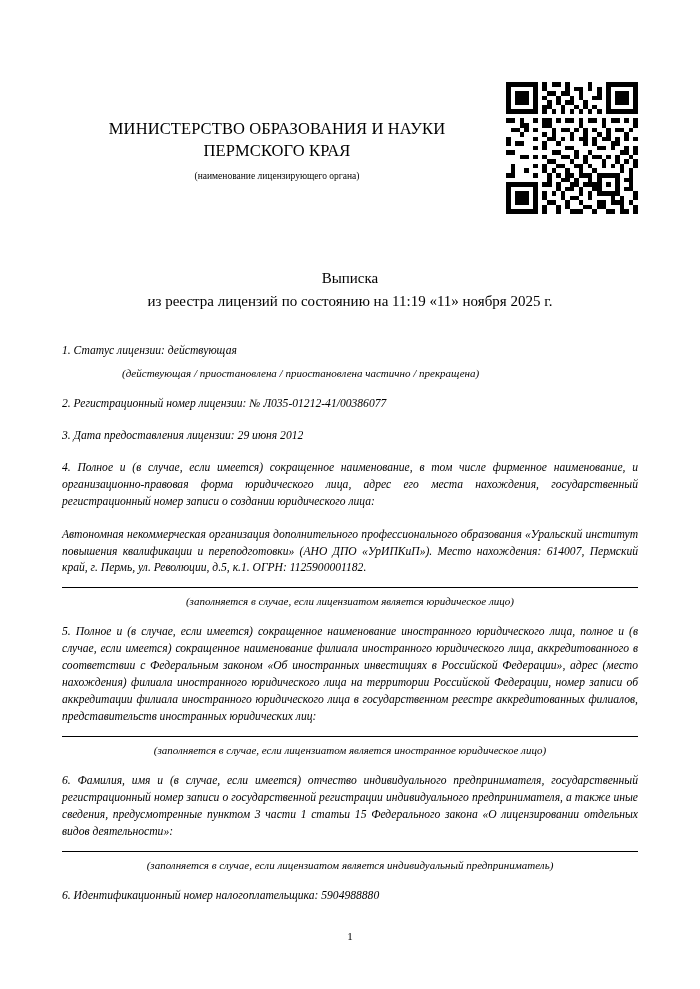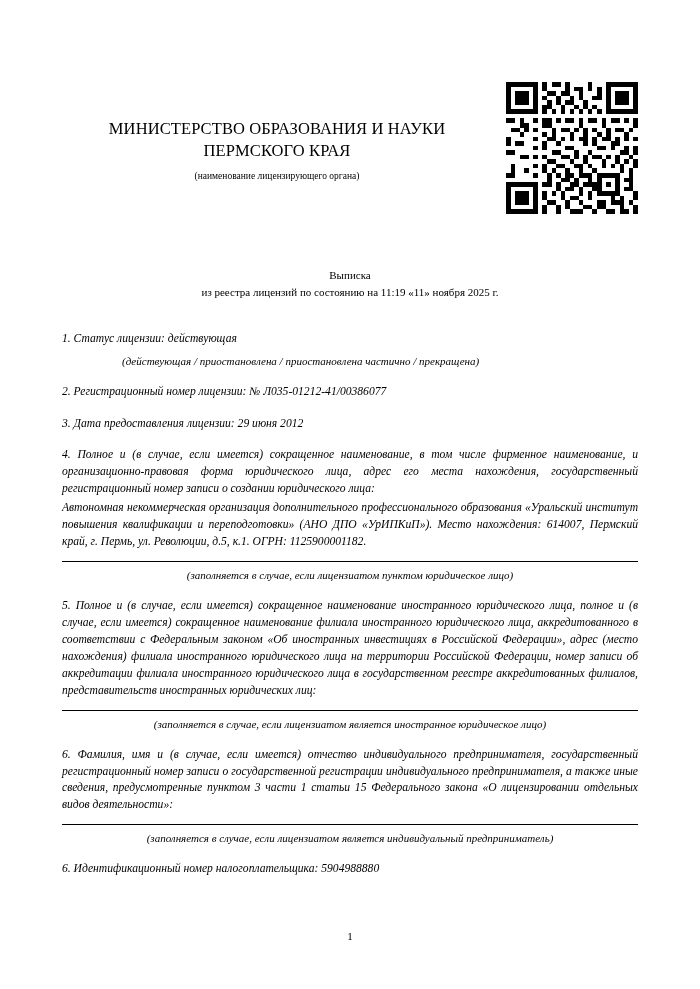--- a/index.html
+++ b/index.html
@@ -48,21 +48,21 @@
   }
   .header .sub {
     font-size: 9.5px;
     margin-top: 9px;
   }
 
   
   .doc-title {
     margin-top: 86px;
     text-align: center;
-    font-size: 11px;
+    font-size: 15px;
     line-height: 1.55;
   }
   .doc-title .l2 { display: block; }
 
   
   .body-area {
     margin-top: 30px;
     font-size: 11.6px;
     line-height: 1.46;
     font-style: italic;
@@ -76,21 +76,21 @@
   .note {
     text-align: center;
     font-size: 11px;
     margin-top: 5px;
   }
   .note.indent { margin-left: 60px; text-align: left; }
   .blockline {
     border-top: 1px solid #000;
     margin-top: 10px;
   }
-  .para-tight { margin-top: 2px; }
+  .para-tight { margin-top: 16px; }
 
   
   .page-number {
     position: absolute;
     left: 0;
     right: 0;
     bottom: 47px;
     text-align: center;
     font-size: 11px;
   }
@@ -312,21 +312,21 @@
     </div>
 
     <div class="item">
       <div>3. Дата предоставления лицензии: 29 июня 2012</div>
     </div>
 
     <div class="item">
       <div>4. Полное и (в случае, если имеется) сокращенное наименование, в том числе фирменное наименование, и организационно-правовая форма юридического лица, адрес его места нахождения, государственный регистрационный номер записи о создании юридического лица:</div>
       <div class="para-tight">Автономная некоммерческая организация дополнительного профессионального образования «Уральский институт повышения квалификации и переподготовки» (АНО ДПО «УрИПКиП»). Место нахождения: 614007, Пермский край, г. Пермь, ул. Революции, д.5, к.1. ОГРН: 1125900001182.</div>
       <div class="blockline"></div>
-      <div class="note">(заполняется в случае, если лицензиатом пунктом юридическое лицо)</div>
+      <div class="note">(заполняется в случае, если лицензиатом является юридическое лицо)</div>
     </div>
 
     <div class="item">
       <div>5. Полное и (в случае, если имеется) сокращенное наименование иностранного юридического лица, полное и (в случае, если имеется) сокращенное наименование филиала иностранного юридического лица, аккредитованного в соответствии с Федеральным законом «Об иностранных инвестициях в Российской Федерации», адрес (место нахождения) филиала иностранного юридического лица на территории Российской Федерации, номер записи об аккредитации филиала иностранного юридического лица в государственном реестре аккредитованных филиалов, представительств иностранных юридических лиц:</div>
       <div class="blockline"></div>
       <div class="note">(заполняется в случае, если лицензиатом является иностранное юридическое лицо)</div>
     </div>
 
     <div class="item">
       <div>6. Фамилия, имя и (в случае, если имеется) отчество индивидуального предпринимателя, государственный регистрационный номер записи о государственной регистрации индивидуального предпринимателя, а также иные сведения, предусмотренные пунктом 3 части 1 статьи 15 Федерального закона «О лицензировании отдельных видов деятельности»:</div>

